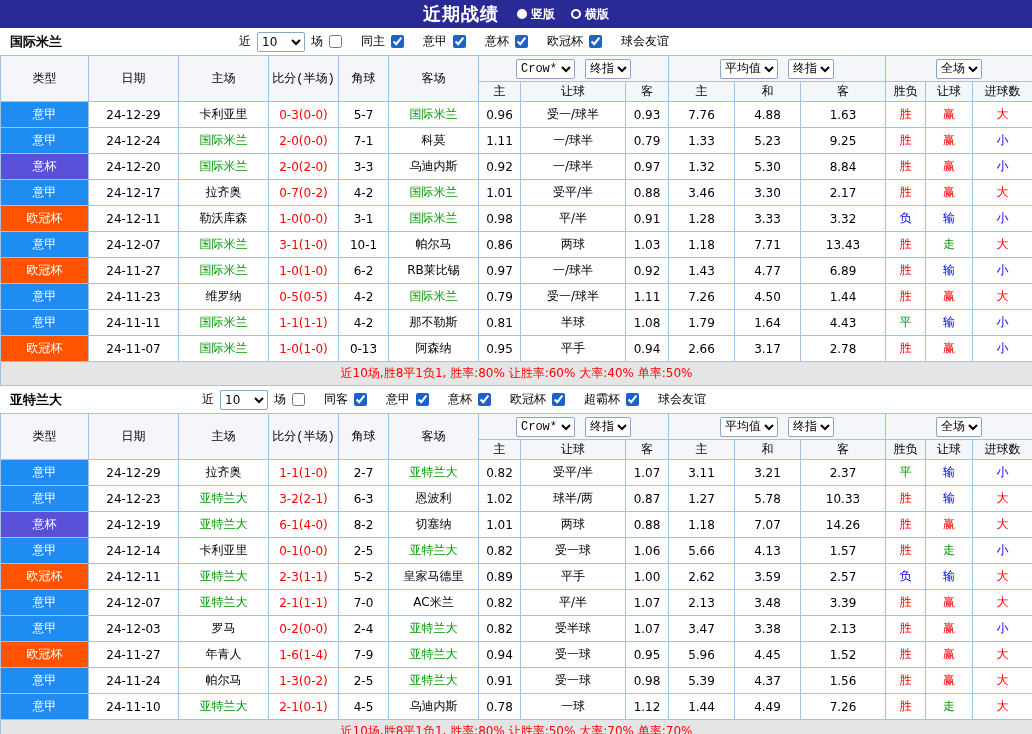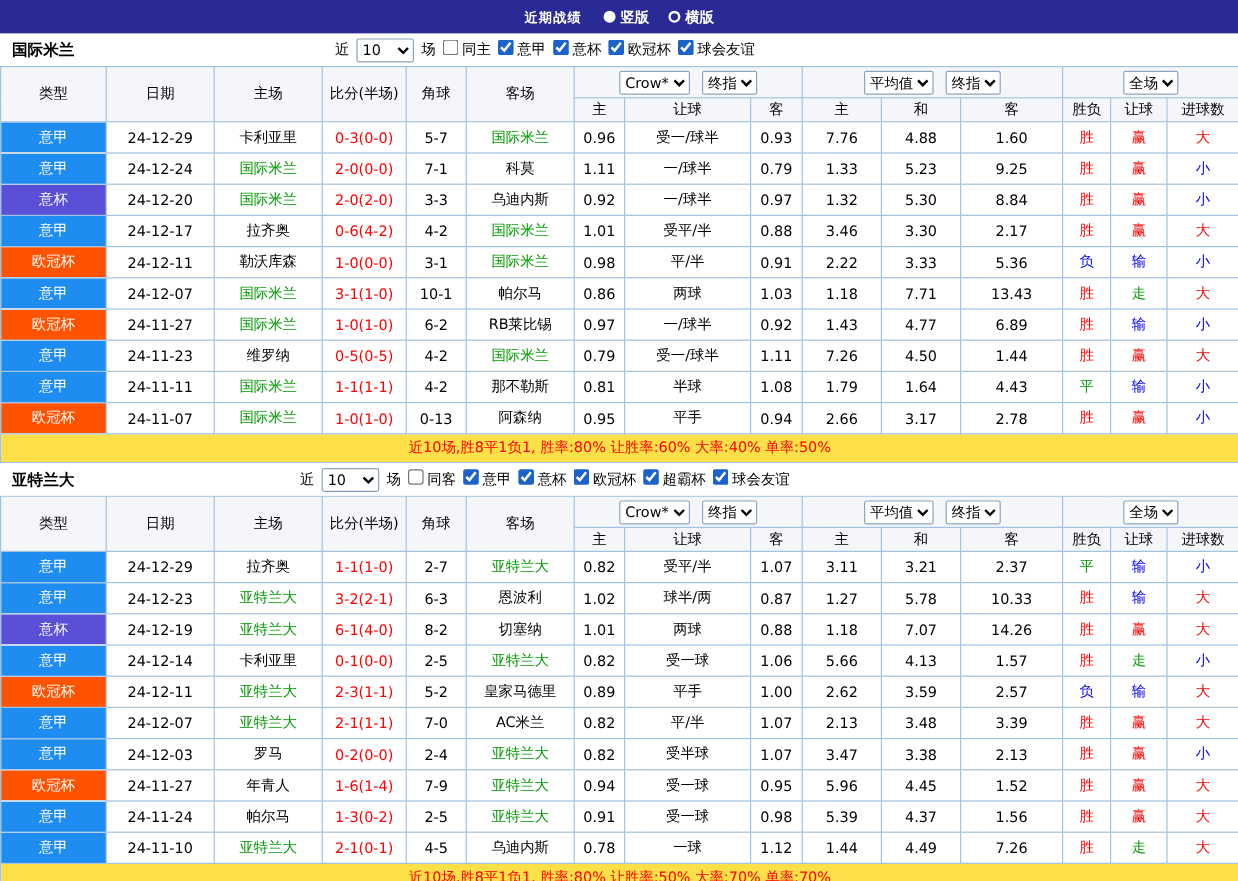--- a/index.html
+++ b/index.html
@@ -4,54 +4,54 @@
 <style>
   :root{
     --c-topbar:#2a2a96; --c-border:#a2c2e2; --c-league:#1e8cf0; --c-cup:#5a50d8;
     --c-ucl:#ff5300; --c-win:#ff0000; --c-draw:#009900; --c-lose:#0000ff;
     --c-team:#009900; --c-score:#ff0000;
   }
   html,body{margin:0;padding:0;}
   body{width:1032px;font-family:"DejaVu Sans","Liberation Sans",sans-serif;font-size:12px;color:#000;background:#fff;}
 
   .topbar{height:28px;background:var(--c-topbar);display:flex;align-items:center;justify-content:center;gap:18px;}
-  .topbar-title{color:#fff;font-weight:bold;font-size:11px;letter-spacing:1px;}
+  .topbar-title{color:#fff;font-weight:bold;font-size:18px;letter-spacing:1px;}
   .radio-group{display:flex;align-items:center;gap:16px;}
   .radio-opt{display:flex;align-items:center;gap:4px;color:#fff;font-weight:bold;font-size:12px;cursor:pointer;}
   .radio-dot{width:10px;height:10px;border-radius:50%;background:#fff;position:relative;display:inline-block;}
   .radio-dot.sel::after{content:"";position:absolute;left:2px;top:2px;width:6px;height:6px;border-radius:50%;background:var(--c-topbar);}
 
   .filter-row{height:27px;position:relative;display:flex;align-items:center;padding:0 10px;background:#fff;}
   .team-name{font-weight:bold;font-size:13px;}
   .filter-controls{position:absolute;left:44%;transform:translateX(-50%);display:flex;align-items:center;white-space:nowrap;gap:2px;}
-  .filter-controls .chk{display:flex;gap:2px;cursor:pointer;}
+  .filter-controls .chk{display:flex;align-items:center;gap:18px;cursor:pointer;}
   .filter-controls input[type=checkbox]{width:13px;height:13px;margin:0 1px 0 4px;accent-color:#1b63c9;}
   select{font-family:inherit;font-size:12px;height:20px;border:1px solid #8aa5bf;background:#fff;border-radius:2px;}
   .near-select{width:48px;margin:0 4px;}
 
   table.stats{border-collapse:collapse;table-layout:fixed;width:1032px;}
   .stats th,.stats td{border:1px solid var(--c-border);text-align:center;white-space:nowrap;overflow:hidden;padding:0;}
   .stats thead th{background:#f5f6fa;font-weight:normal;color:#000;}
-  .stats tr.selrow{height:26px;}
+  .stats tr.selrow{height:26px;font-family:Liberation Mono, monospace;}
   .stats tr.subrow{height:20px;}
   .stats tbody tr{height:26px;background:#fff;}
   .selcell select{margin:0 5px;}
   .t-league{background:var(--c-league);color:#fff;}
   .t-cup{background:var(--c-cup);color:#fff;}
   .t-ucl{background:var(--c-ucl);color:#fff;}
   .team-self{color:var(--c-team);}
   .team-cell{cursor:pointer;}
   .score{color:var(--c-score);cursor:pointer;}
   .c-win{color:var(--c-win);}
   .c-draw{color:var(--c-draw);}
   .c-lose{color:var(--c-lose);}
   .c-push{color:var(--c-draw);}
   .c-over{color:var(--c-win);}
   .c-under{color:var(--c-lose);}
-  .summary-row td{color:#ff0000;height:23px;background:#fde047;}
+  .summary-row td{color:#ff0000;height:23px;background:#e5e5e5;}
 </style>
 </head>
 <body>
 
 <div class="topbar">
   <span class="topbar-title">近期战绩</span>
   <span class="radio-group">
     <span class="radio-opt">
       <span class="radio-dot" id="radio-0"></span>
       <span>竖版</span>
@@ -141,21 +141,21 @@
             <td>24-12-29</td>
             <td class="team-cell">卡利亚里</td>
             <td class="score">0-3(0-0)</td>
             <td>5-7</td>
             <td class="team-cell team-self">国际米兰</td>
             <td>0.96</td>
             <td>受一/球半</td>
             <td>0.93</td>
             <td>7.76</td>
             <td>4.88</td>
-            <td>1.60</td>
+            <td>1.63</td>
             <td class="c-win">胜</td>
             <td class="c-win">赢</td>
             <td class="c-over">大</td>
           </tr>
           <tr>
             <td class="t-league">意甲</td>
             <td>24-12-24</td>
             <td class="team-cell team-self">国际米兰</td>
             <td class="score">2-0(0-0)</td>
             <td>7-1</td>
@@ -184,21 +184,21 @@
             <td>5.30</td>
             <td>8.84</td>
             <td class="c-win">胜</td>
             <td class="c-win">赢</td>
             <td class="c-under">小</td>
           </tr>
           <tr>
             <td class="t-league">意甲</td>
             <td>24-12-17</td>
             <td class="team-cell">拉齐奥</td>
-            <td class="score">0-6(4-2)</td>
+            <td class="score">0-7(0-2)</td>
             <td>4-2</td>
             <td class="team-cell team-self">国际米兰</td>
             <td>1.01</td>
             <td>受平/半</td>
             <td>0.88</td>
             <td>3.46</td>
             <td>3.30</td>
             <td>2.17</td>
             <td class="c-win">胜</td>
             <td class="c-win">赢</td>
@@ -207,23 +207,23 @@
           <tr>
             <td class="t-ucl">欧冠杯</td>
             <td>24-12-11</td>
             <td class="team-cell">勒沃库森</td>
             <td class="score">1-0(0-0)</td>
             <td>3-1</td>
             <td class="team-cell team-self">国际米兰</td>
             <td>0.98</td>
             <td>平/半</td>
             <td>0.91</td>
-            <td>2.22</td>
+            <td>1.28</td>
             <td>3.33</td>
-            <td>5.36</td>
+            <td>3.32</td>
             <td class="c-lose">负</td>
             <td class="c-lose">输</td>
             <td class="c-under">小</td>
           </tr>
           <tr>
             <td class="t-league">意甲</td>
             <td>24-12-07</td>
             <td class="team-cell team-self">国际米兰</td>
             <td class="score">3-1(1-0)</td>
             <td>10-1</td>

